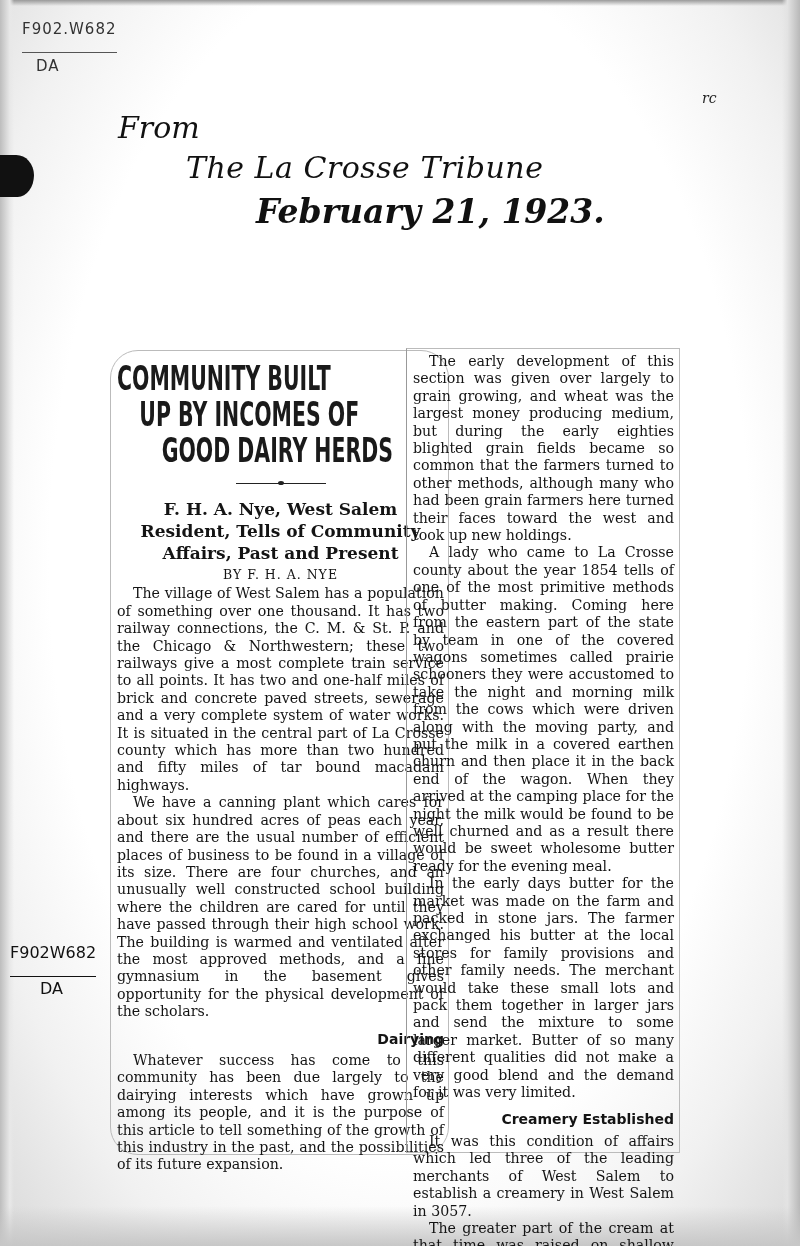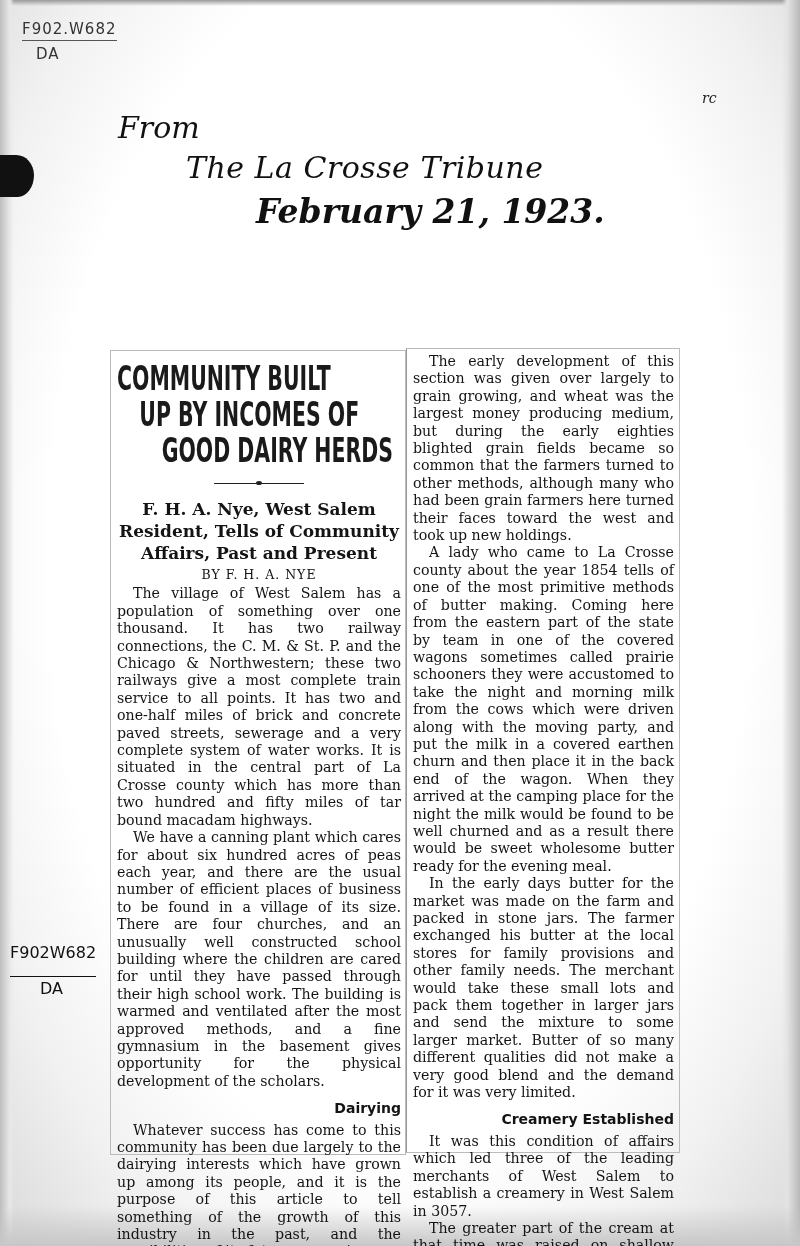--- a/index.html
+++ b/index.html
@@ -21,21 +21,21 @@
     .edge-top { position: absolute; left: 0; top: 0; width: 800px; height: 6px;
       background: linear-gradient(to bottom, #9a9a9a, rgba(255,255,255,0)); }
     .edge-bottom { position: absolute; left: 0; bottom: 0; width: 800px; height: 40px;
       background: linear-gradient(to top, #c7c7c7, rgba(255,255,255,0)); }
     .blot { position: absolute; left: 0; top: 155px; width: 34px; height: 42px;
       background: #111; border-radius: 0 60% 55% 0 / 0 55% 60% 0; }
 
     
     .callnum { position: absolute; font-family: "DejaVu Sans", sans-serif; color: #333; }
     .callnum-top { left: 22px; top: 20px; font-size: 15px; letter-spacing: 1px; }
-    .callnum-top .num { display: block; border-bottom: 1px solid #555; padding-bottom: 2px; }
+    .callnum-top .num { display: block; border-bottom: 1px solid #555; padding-bottom: 14px; }
     .callnum-top .sub { display: block; margin-left: 14px; margin-top: 4px; }
     .callnum-side { left: 10px; top: 943px; font-size: 16px; color: #111; }
     .callnum-side .num { display: block; border-bottom: 1.5px solid #111; padding-bottom: 14px; }
     .callnum-side .sub { display: block; margin-left: 30px; margin-top: 2px; }
     .scribble { position: absolute; left: 702px; top: 90px; font-family: "DejaVu Serif", serif;
       font-style: italic; font-size: 14px; color: #222; }
 
     .hand { position: absolute; font-family: "DejaVu Serif", serif; font-style: italic; color: #111; }
     .hand-from { left: 118px; top: 110px; font-size: 30px; }
     .hand-paper { left: 186px; top: 150px; font-size: 30px; letter-spacing: 0.5px; }
@@ -57,21 +57,21 @@
       text-shadow: 0 0 1px #555;
     }
     .banner1 .hl-main { font-size: 50px; letter-spacing: 1px; }
     .banner2 .hl-main { font-size: 50px; letter-spacing: 1px; }
 
     .col {
       position: absolute; border: 1px solid #bbb; box-sizing: border-box;
       font-family: "DejaVu Serif", serif; font-size: 14.2px; line-height: 17.4px;
       color: #141414; text-align: justify;
     }
-    .col-left { left: 110px; top: 350px; width: 296px; height: 805px; padding: 4px 4px 0 6px; }
+    .col-left { left: 110px; top: 350px; width: 339px; height: 805px; padding: 4px 4px 0 6px; border-radius: 28px; }
     .col-right { left: 406px; top: 348px; width: 274px; height: 805px; padding: 4px 5px 0 6px;
       border-left: 1px solid #999; }
 
     .deck {
       font-family: "DejaVu Sans", sans-serif; font-weight: bold; font-size: 33px; line-height: 36px;
       transform: scaleX(0.62); transform-origin: left top; white-space: nowrap; color: #1a1a1a;
       width: 460px; height: 112px; margin-top: 6px;
     }
     .deck .l1 { display: block; padding-left: 0px; }
     .deck .l2 { display: block; padding-left: 36px; }

